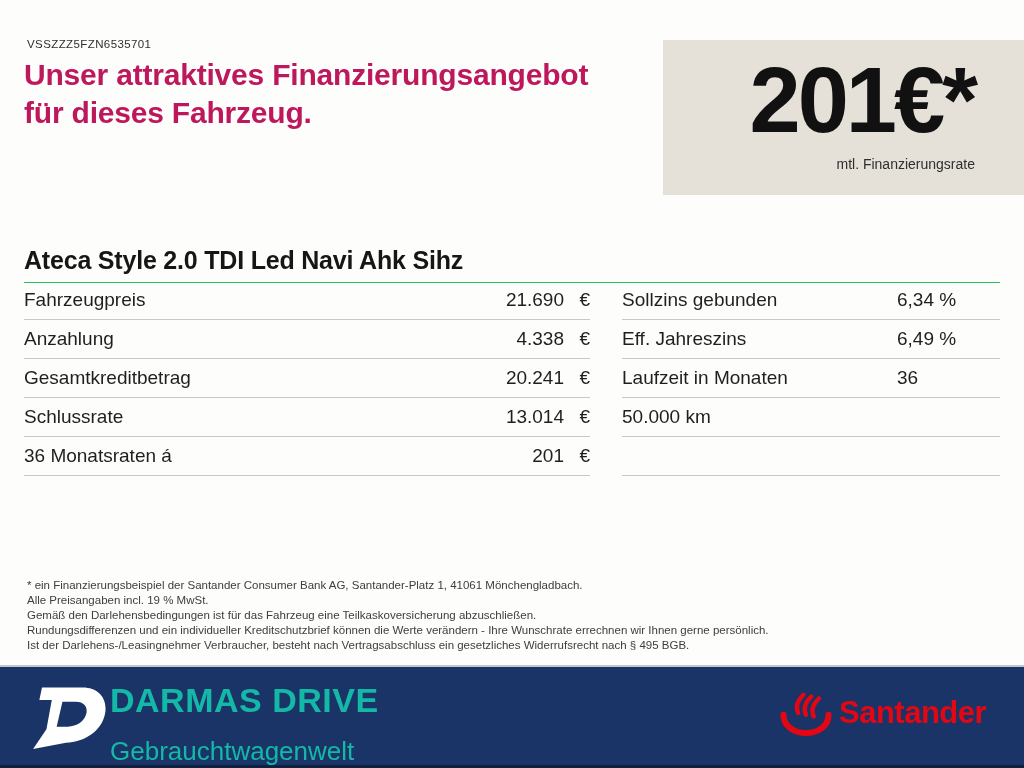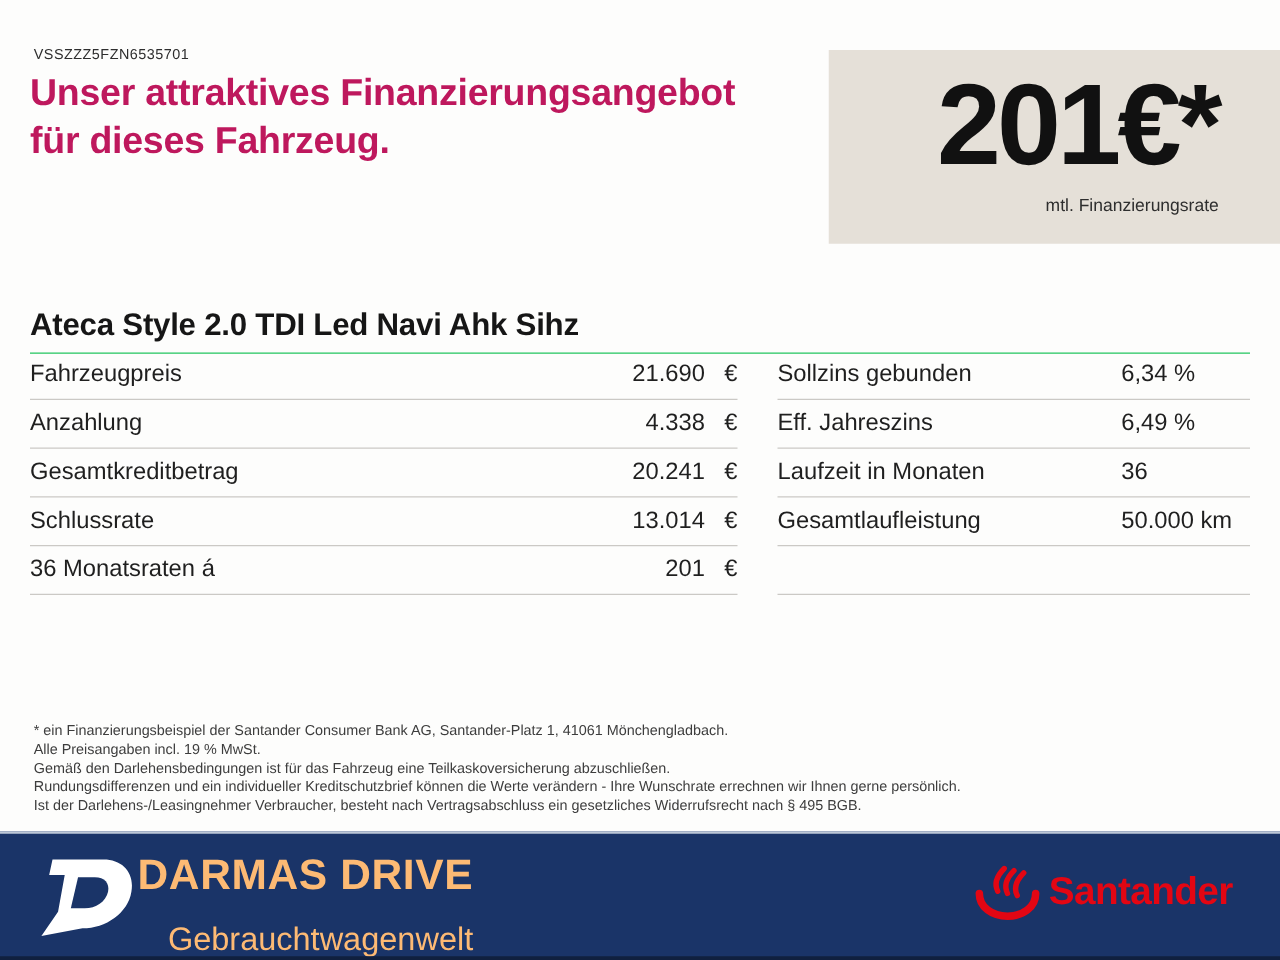--- a/index.html
+++ b/index.html
@@ -29,21 +29,21 @@
   .col-right .lbl { width:275px; }
   .col-right .val { flex:1; }
 
   
   .disclaimer { position:absolute; left:27px; top:578px; width:960px; font-size:11.5px; line-height:15px; color:#3d3d3d; }
 
   
   .footer { position:absolute; left:0; bottom:0; width:1024px; height:103px; background:#1a3468; border-top:2px solid #bdc7d7; }
   .footer-bottom-strip { position:absolute; left:0; bottom:0; width:100%; height:3px; background:#10203f; }
   .dealer-logo { position:absolute; left:26px; top:14px; width:80px; height:70px; }
-  .dealer-text { position:absolute; left:110px; top:15px; color:#fdba74;text-align:right; }
+  .dealer-text { position:absolute; left:110px; top:15px; color:#14b8a6; }
   .dealer-name { font-size:34px; font-weight:700; letter-spacing:.5px; line-height:36px; }
   .dealer-sub { font-size:26px; font-weight:400; line-height:30px; margin-top:18px; }
   .bank-logo { position:absolute; left:780px; top:23px; display:flex; align-items:center; gap:7px; }
   .bank-word { font-size:31px; font-weight:700; color:#e30613; letter-spacing:-.5px; }
 </style>
 </head>
 <body>
 
 <div class="page">
 
@@ -95,21 +95,20 @@
     </div>
     <div class="frow">
       <span class="lbl">Eff. Jahreszins</span>
       <span class="val">6,49 %</span>
     </div>
     <div class="frow">
       <span class="lbl">Laufzeit in Monaten</span>
       <span class="val">36</span>
     </div>
     <div class="frow">
-      <span class="lbl">Gesamtlaufleistung</span>
       <span class="val">50.000 km</span>
     </div>
     <div class="frow">
       <span class="lbl"></span>
       <span class="val"></span>
     </div>
   </div>
 
   <div class="disclaimer">
     <div>* ein Finanzierungsbeispiel der Santander Consumer Bank AG, Santander-Platz 1, 41061 Mönchengladbach.</div>

